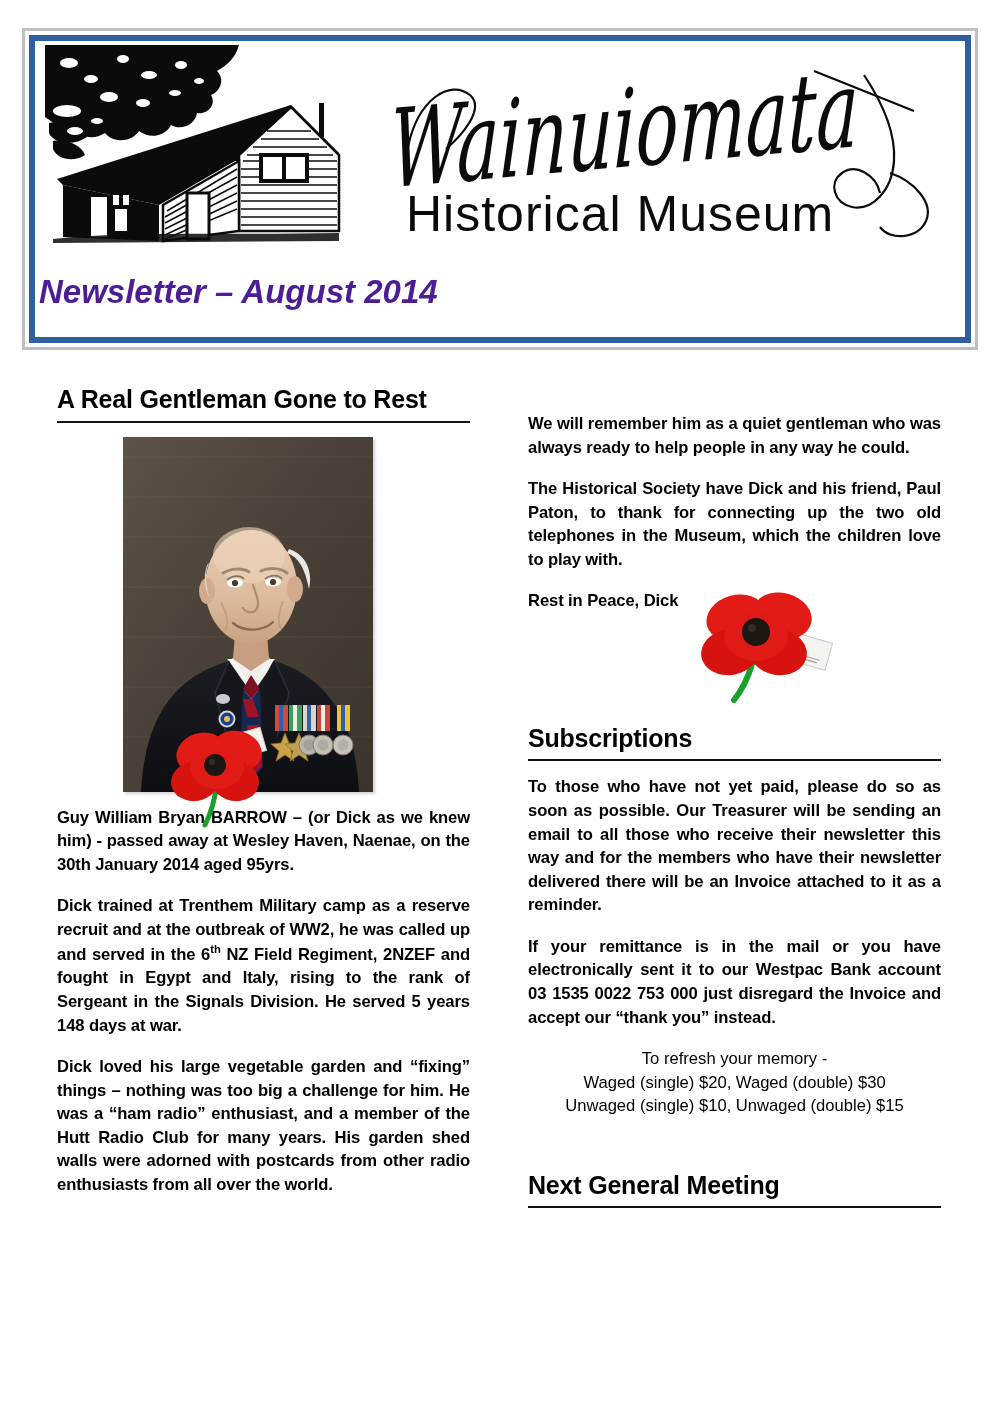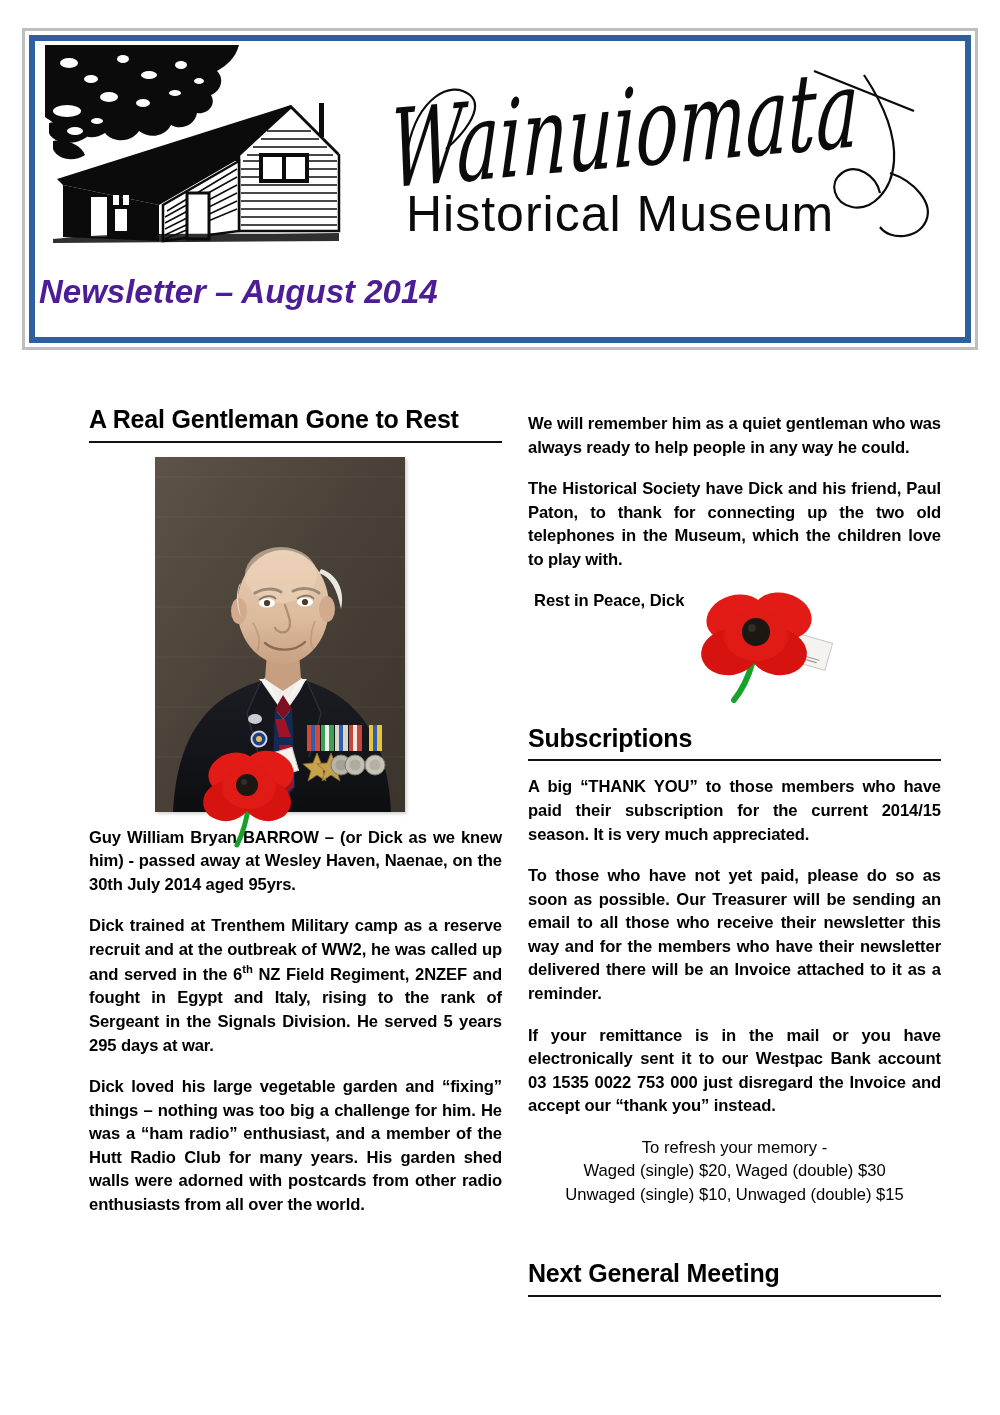--- a/index.html
+++ b/index.html
@@ -96,23 +96,22 @@
     font-weight: bold;
     font-style: italic;
     color: #4c1d95;
     letter-spacing: 0px;
   }
 
   
   #col-left {
     position: absolute;
     left: 57px;
-    top: 404px;
+    top: 384px;
     width: 413px;
-    margin-left: 32px;
   }
   #col-right {
     position: absolute;
     left: 528px;
     top: 412px;
     width: 413px;
   }
 
   h2.section-heading {
     font-size: 25px;
@@ -430,42 +429,41 @@
       <ellipse cx="70" cy="72" rx="24" ry="20" fill="#d6130f" transform="rotate(10 70 72)"></ellipse>
       <ellipse cx="52" cy="58" rx="27" ry="22" fill="#e01a15"></ellipse>
 
       <circle cx="50" cy="56" r="11" fill="#1b1712"></circle>
       <circle cx="47" cy="53" r="3" fill="#3a332a" opacity="0.8"></circle>
     </svg>
   </div>
 
   <div style="height:14px"></div>
 
-  <p class="body">Guy William Bryan BARROW – (or Dick as we knew him) - passed away at Wesley Haven, Naenae, on the 30th July 2014 aged 95yrs.</p>
-
-  <p class="body"><span>Dick trained at Trenthem Military camp as a reserve recruit and at the outbreak of WW2, he was called up and served in the 6</span><sup>th</sup><span> NZ Field Regiment, 2NZEF and fought in Egypt and Italy, rising to the rank of Sergeant in the Signals Division.  He served 5 years 295 days at war.</span></p>
+  <p class="body">Guy William Bryan BARROW – (or Dick as we knew him) - passed away at Wesley Haven, Naenae, on the 30th January 2014 aged 95yrs.</p>
+
+  <p class="body"><span>Dick trained at Trenthem Military camp as a reserve recruit and at the outbreak of WW2, he was called up and served in the 6</span><sup>th</sup><span> NZ Field Regiment, 2NZEF and fought in Egypt and Italy, rising to the rank of Sergeant in the Signals Division.  He served 5 years 148 days at war.</span></p>
 
 
   <p class="body">Dick loved his large vegetable garden and “fixing” things – nothing was too big a challenge for him.  He was a “ham radio” enthusiast, and a member of the Hutt Radio Club for many years.  His garden shed walls were adorned with postcards from other radio enthusiasts from all over the world.</p>
 </div>
 
 <div id="col-right">
 
   <p class="body">We will remember him as a quiet gentleman who was always ready to help people in any way he could.</p>
 
   <p class="body">The Historical Society have Dick and his friend, Paul Paton, to thank for connecting up the two old telephones in the Museum, which the children love to play with.</p>
 
-  <p class="body noj" style="margin-left:6px;">Rest in Peace, Dick</p>
+  <p class="body noj" style="">Rest in Peace, Dick</p>
 
   <div style="height:92px"></div>
 
   <h2 class="section-heading">Subscriptions</h2>
   <hr class="rule">
 
-  <p class="body">A big “THANK YOU” to those members who have paid their subscription for the current 2014/15 season.   It is very much appreciated.</p>
   <p class="body">To those who have not yet paid, please do so as soon as possible.   Our Treasurer will be sending an email to all those who receive their newsletter this way and for the members who have their newsletter delivered there will be an Invoice attached to it as a reminder.</p>
   <p class="body">If your remittance is in the mail or you have electronically sent it to our Westpac Bank account 03 1535 0022 753 000  just disregard the Invoice and accept our “thank you” instead.</p>
 
   <div class="fee-lines">
     <div>To refresh your memory -</div>
     <div>Waged (single) $20, Waged (double) $30</div>
     <div>Unwaged (single) $10, Unwaged (double) $15</div>
   </div>
 
   <div style="height:34px"></div>

